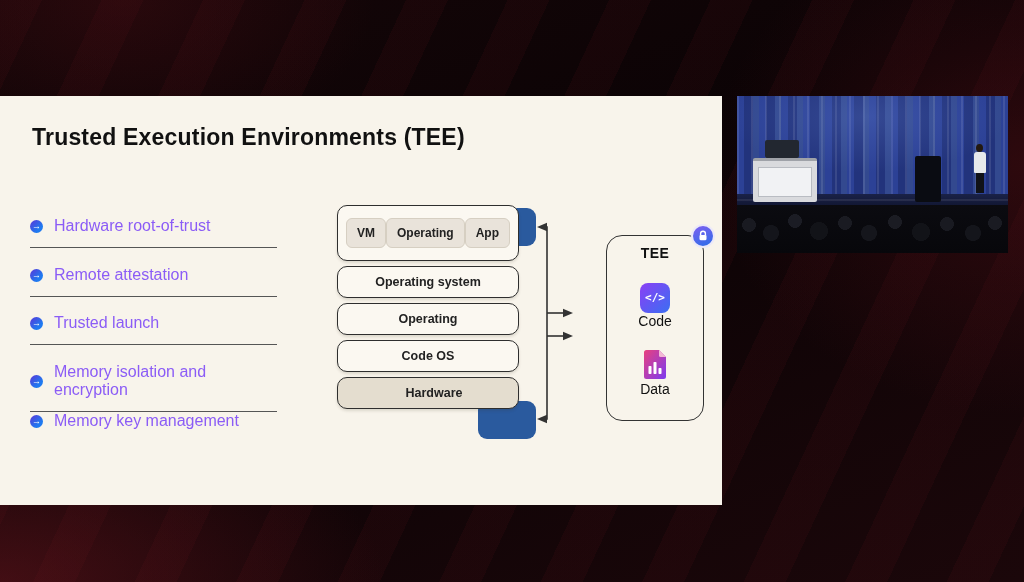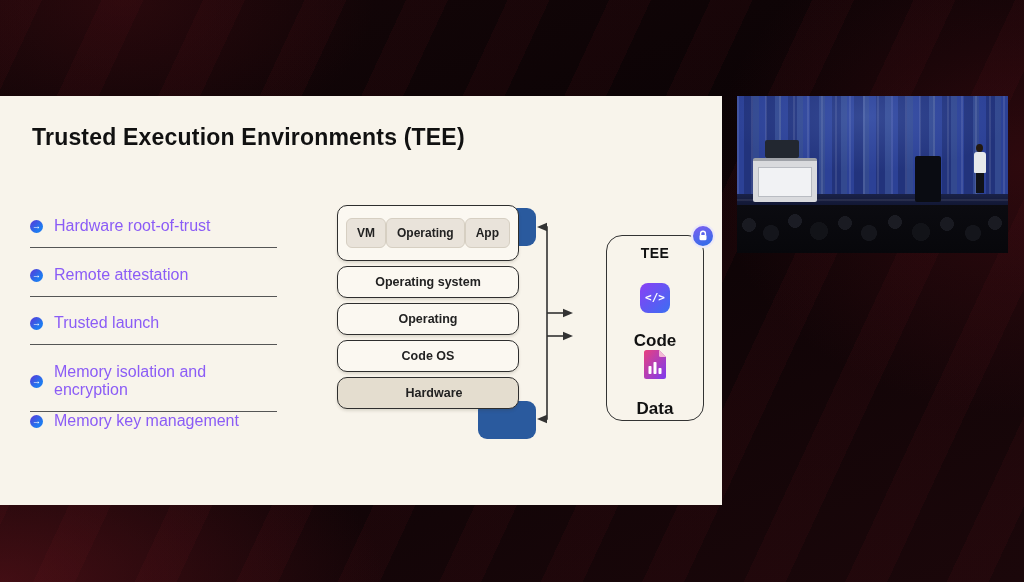--- a/index.html
+++ b/index.html
@@ -84,21 +84,21 @@
   }
   .tee-item { position:absolute; left:0; width:100%; text-align:center; }
   .ti0 { top:47px; } .ti1 { top:112px; }
   .code-icon {
     width:30px; height:30px; margin:0 auto; border-radius:8px;
     background:linear-gradient(135deg,#8b3ff5,#3a6ff2);
     color:#fff; font-size:11px; font-weight:700; line-height:30px; text-align:center;
     font-family:"DejaVu Sans Mono", monospace;
   }
   .data-icon { width:26px; height:33px; margin:0 auto; }
-  .tee-label { margin-top:18px; font-size:17px; font-weight:700; color:#111; }
+  .tee-label { margin-top:0; font-size:14px; font-weight:400; color:#111; }
 
   
   .video {
     position:absolute; left:737px; top:96px; width:271px; height:157px;
     background:#131a33; overflow:hidden;
   }
   .curtains {
     position:absolute; left:0; right:0; top:0; height:104px;
     background:
       radial-gradient(ellipse 200px 80px at 48% 20%, rgba(120,150,230,0.22), transparent 70%),

